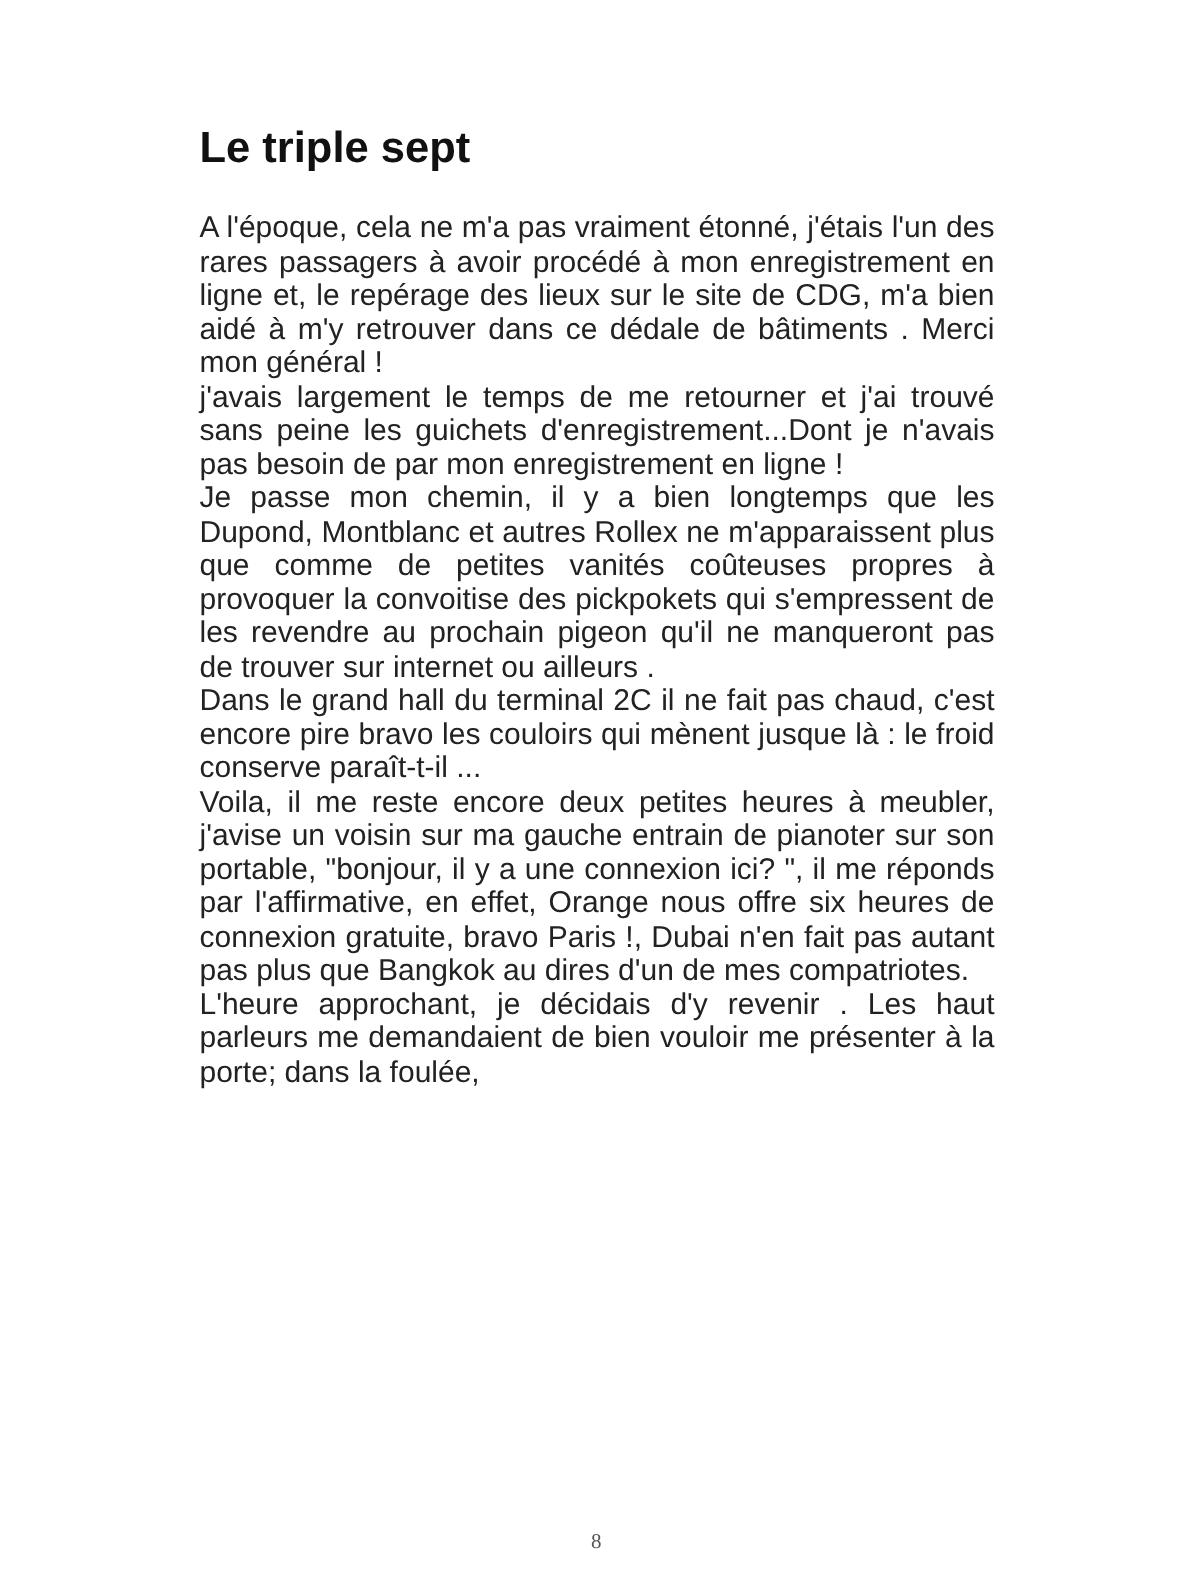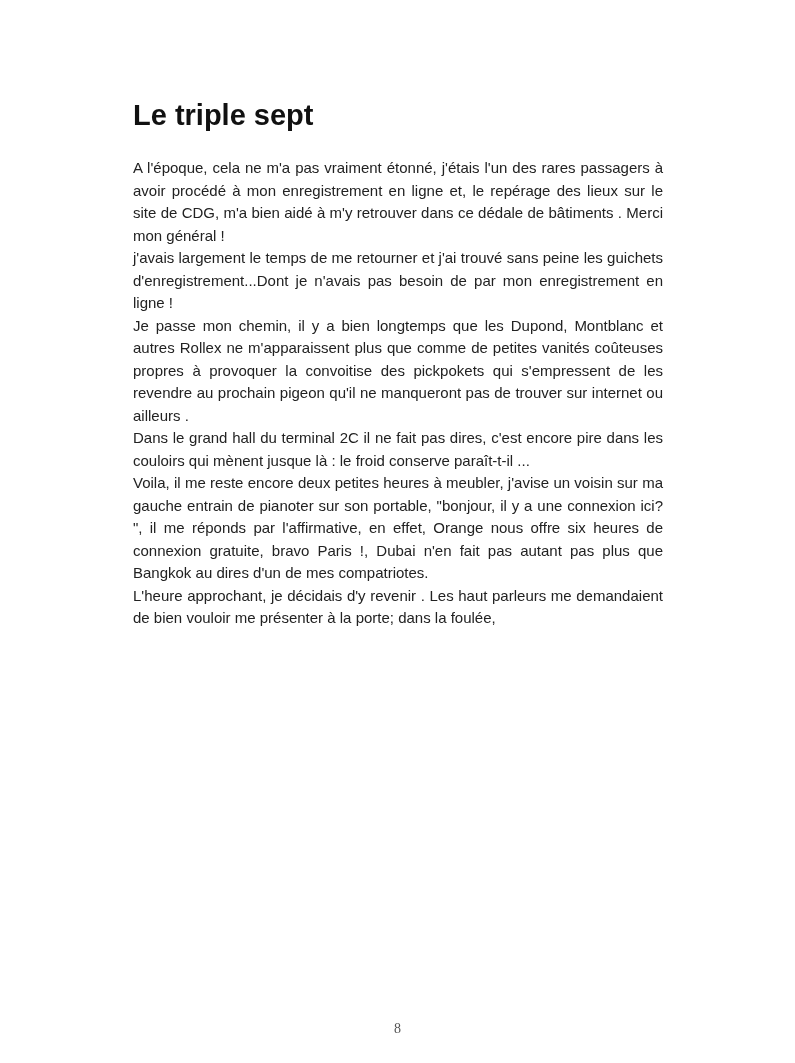--- a/index.html
+++ b/index.html
@@ -12,34 +12,34 @@
     width: 795px;
     height: 1063px;
     background: #ffffff;
     overflow: hidden;
     font-family: "Liberation Sans", sans-serif;
     color: #1f1f1f;
   }
   .content {
     position: absolute;
     left: 133px;
-    top: 100px;
+    top: 84px;
     width: 530px;
   }
   .doc-title {
     font-size: 29px;
     font-weight: bold;
     line-height: 1.05;
     margin: 0 0 27px 0;
     color: #111111;
     letter-spacing: 0px;
   }
   .body-text p {
     margin: 0;
-    font-size: 15px;
+    font-size: 20px;
     line-height: 22.5px;
     text-align: justify;
     color: #222222;
   }
   .page-number {
     position: absolute;
     bottom: 26px;
     left: 0;
     width: 100%;
     text-align: center;
@@ -51,19 +51,19 @@
 </head>
 <body>
 
 <div class="page">
   <div class="content">
     <h1 class="doc-title">Le triple sept</h1>
     <div class="body-text">
         <p>A l'époque, cela ne m'a pas vraiment étonné, j'étais l'un des rares passagers à avoir procédé à mon enregistrement en ligne et, le repérage des lieux sur le site de CDG, m'a bien aidé à m'y retrouver dans ce dédale de bâtiments . Merci mon général !</p>
         <p>j'avais largement le temps de me retourner et j'ai trouvé sans peine les guichets d'enregistrement...Dont je n'avais pas besoin de par mon enregistrement en ligne !</p>
         <p>Je passe mon chemin, il y a bien longtemps que les Dupond, Montblanc et autres Rollex ne m'apparaissent plus que comme de petites vanités coûteuses propres à provoquer la convoitise des pickpokets qui s'empressent de les revendre au prochain pigeon qu'il ne manqueront pas de trouver sur internet ou ailleurs .</p>
-        <p>Dans le grand hall du terminal 2C il ne fait pas dires, c'est encore pire dans les couloirs qui mènent jusque là : le froid conserve paraît-t-il ...</p>
+        <p>Dans le grand hall du terminal 2C il ne fait pas chaud, c'est encore pire bravo les couloirs qui mènent jusque là : le froid conserve paraît-t-il ...</p>
         <p>Voila, il me reste encore deux petites heures à meubler, j'avise un voisin sur ma gauche entrain de pianoter sur son portable, "bonjour, il y a une connexion ici? ", il me réponds par l'affirmative, en effet, Orange nous offre six heures de connexion gratuite, bravo Paris !, Dubai n'en fait pas autant pas plus que Bangkok au dires d'un de mes compatriotes.</p>
         <p>L'heure approchant, je décidais d'y revenir . Les haut parleurs me demandaient de bien vouloir me présenter à la porte; dans la foulée,</p>
       </div>
   </div>
   <div class="page-number">8</div>
 </div>
 
 </body></html>

